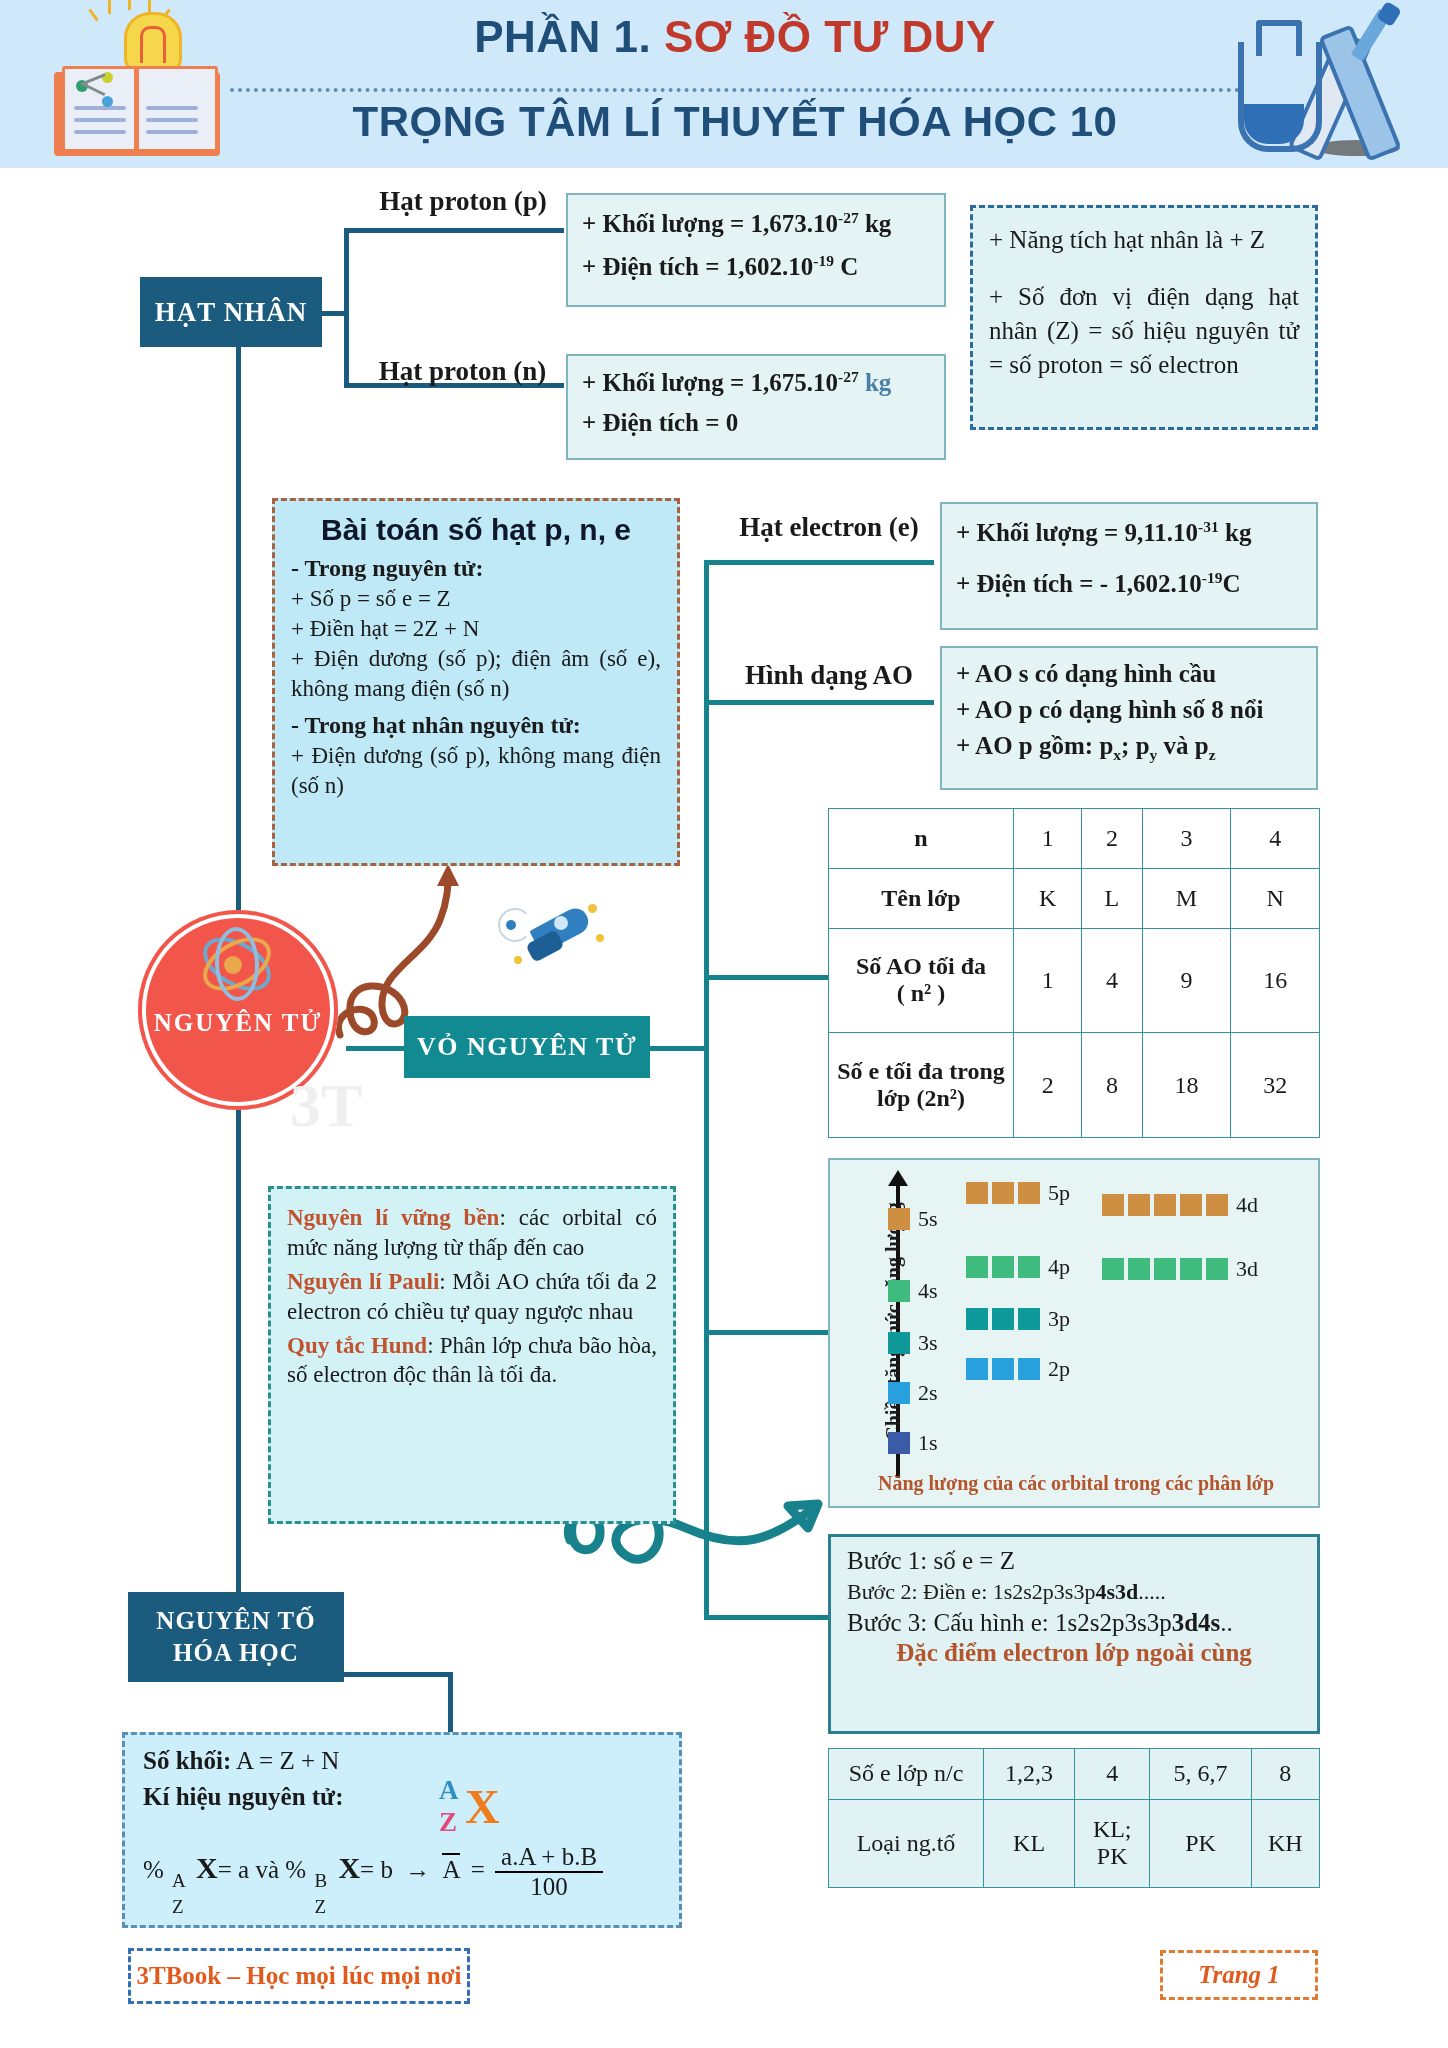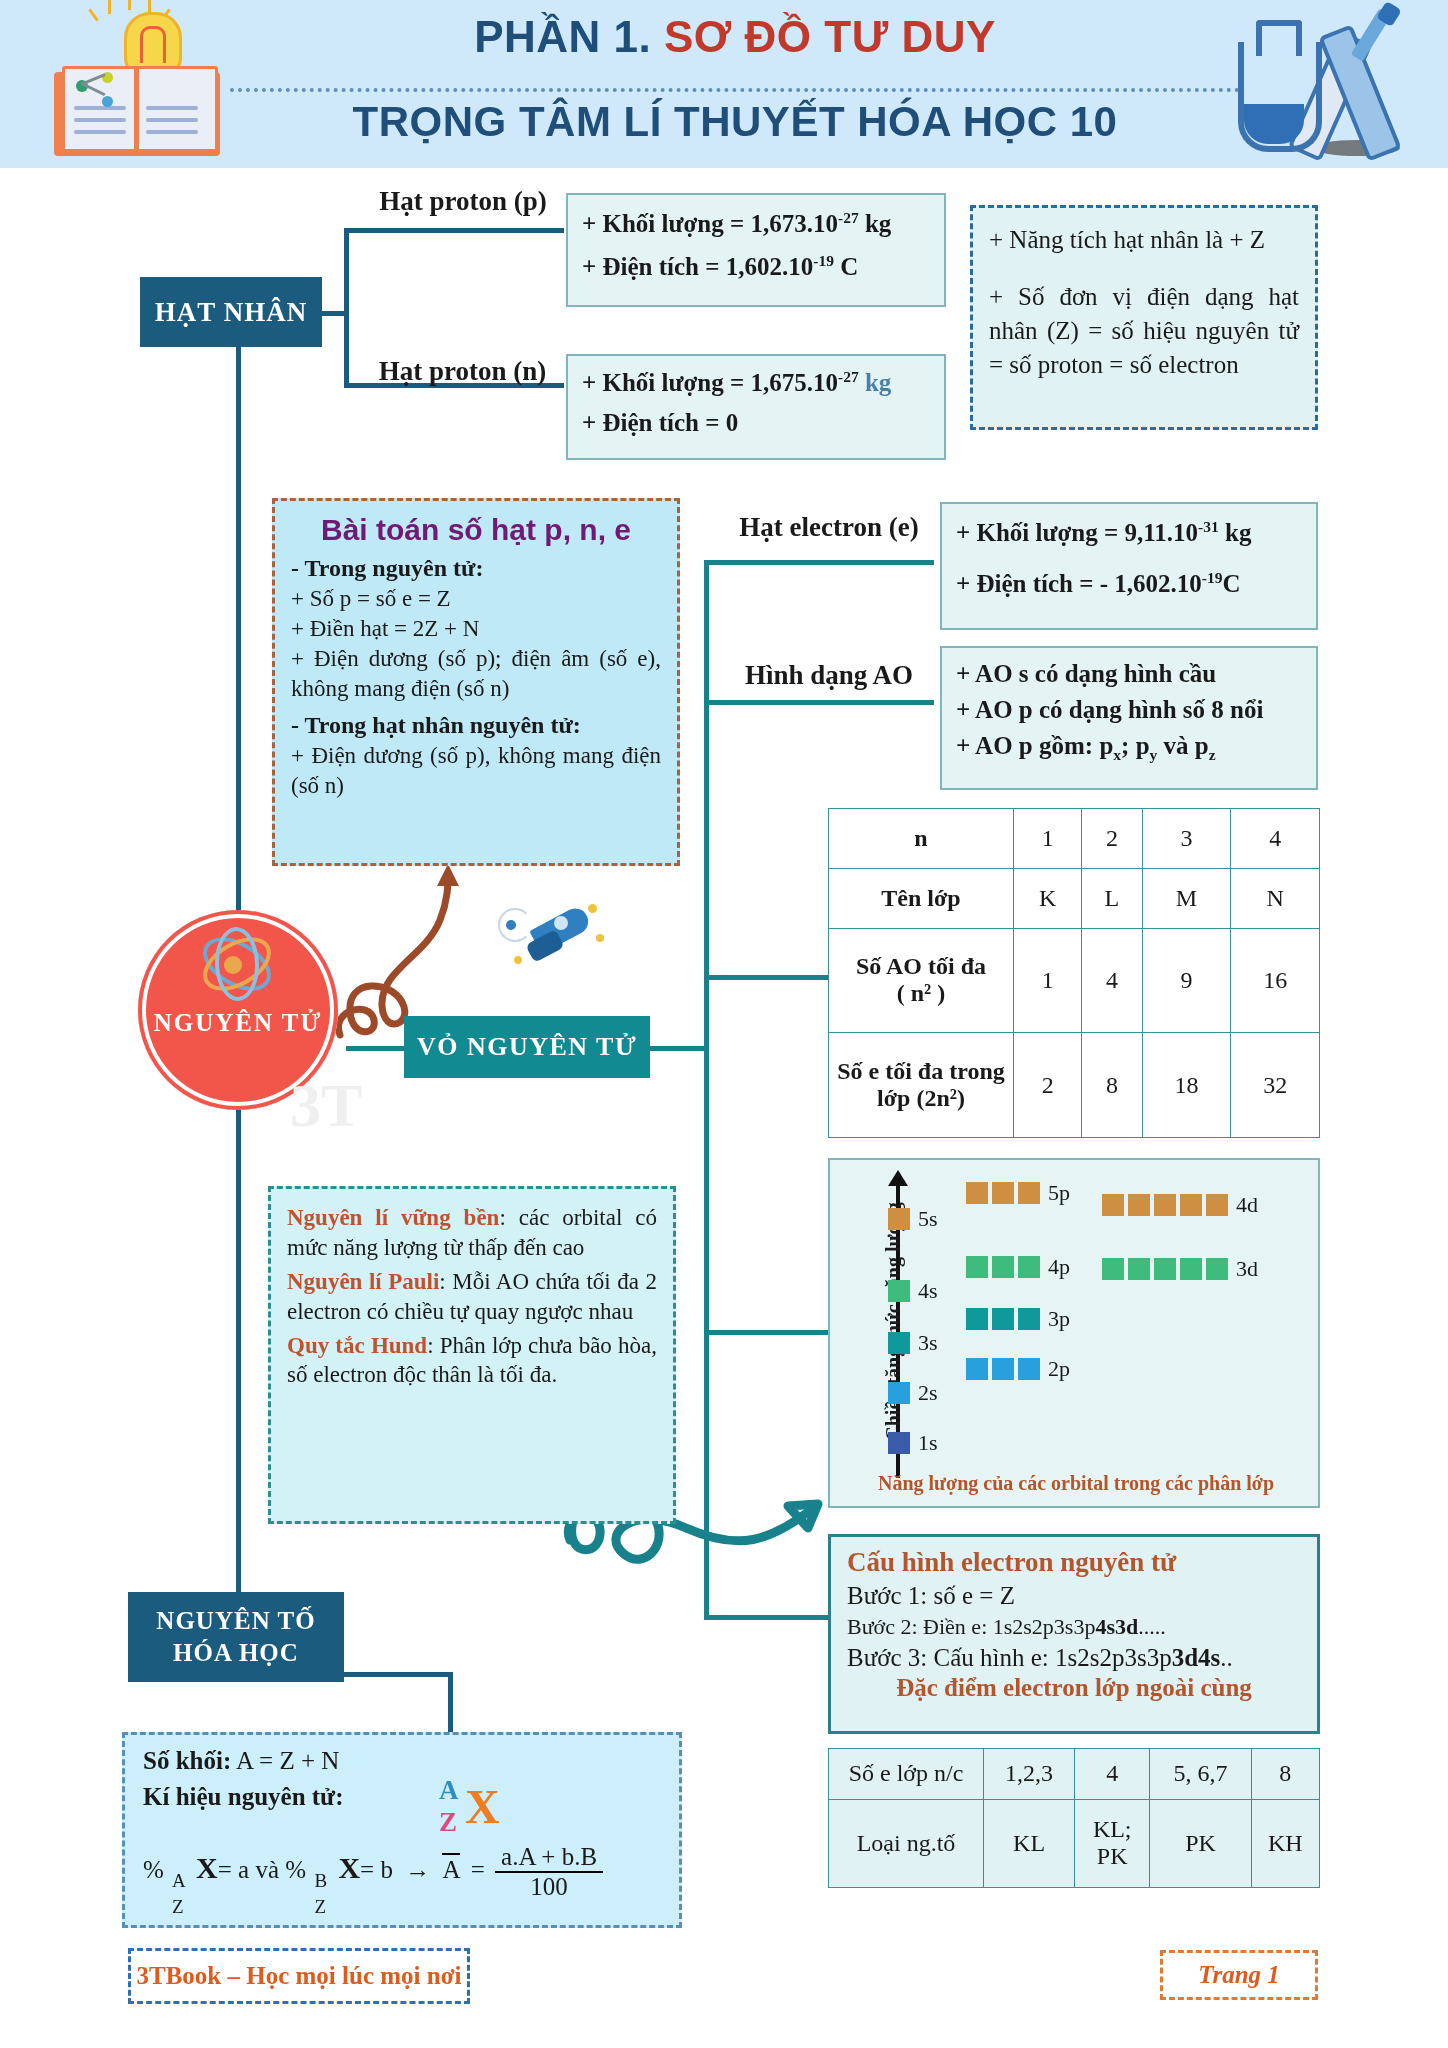--- a/index.html
+++ b/index.html
@@ -193,21 +193,21 @@
   </div>
   <div class="b" style="font-size:25px;">+ Điện tích = 0</div>
 </div>
 
 <div class="abs" style="left:970px;top:205px;width:348px;height:225px;background:#e0f2f4;border:3px dashed #2a6b9e;padding:18px 16px;">
   <div style="font-size:25px;margin-bottom:26px;">+ Năng tích hạt nhân là + Z</div>
   <div style="font-size:25px;line-height:1.35;text-align:justify;">+  Số  đơn  vị  điện  dạng  hạt nhân (Z) = số hiệu nguyên tử = số proton = số electron</div>
 </div>
 
 <div class="abs" style="left:272px;top:498px;width:408px;height:368px;background:#bfe9f7;border:3px dashed #a7633f;padding:12px 16px;">
-  <div style="font-family:'Liberation Sans',sans-serif;color:#701a75;font-weight:bold;font-size:30px;text-align:center;margin-bottom:6px;">Bài toán số hạt p, n, e</div>
+  <div style="font-family:'Liberation Sans',sans-serif;color:#0f172a;font-weight:bold;font-size:30px;text-align:center;margin-bottom:6px;">Bài toán số hạt p, n, e</div>
   <div class="bodytxt b" style="font-size:24px;">- Trong nguyên tử:</div>
   <div class="bodytxt">+ Số p = số e = Z</div>
   <div class="bodytxt">+ Điền hạt = 2Z + N</div>
   <div class="bodytxt" style="text-align:justify;">+ Điện dương (số p); điện âm (số e), không mang điện (số n)</div>
   <div class="bodytxt b" style="font-size:24px;margin-top:6px;">- Trong hạt nhân nguyên tử:</div>
   <div class="bodytxt" style="text-align:justify;">+ Điện dương (số p), không mang điện (số n)</div>
 </div>
 
 <div class="abs" style="left:718px;top:512px;width:222px;text-align:center;font-size:27px;font-weight:bold;">
   <span>Hạt electron (e)</span>
@@ -355,21 +355,20 @@
       <div class="orb" style="left: 298px; top: 34px; width: 22px; height: 22px; background: rgb(206, 143, 66);"></div>
       <div class="orb" style="left: 324px; top: 34px; width: 22px; height: 22px; background: rgb(206, 143, 66);"></div>
       <div class="orb" style="left: 350px; top: 34px; width: 22px; height: 22px; background: rgb(206, 143, 66);"></div>
       <div class="orb" style="left: 376px; top: 34px; width: 22px; height: 22px; background: rgb(206, 143, 66);"></div>
       <div class="lbl" style="left: 406px; top: 32px;">4d</div>
     </div>
   <div class="abs" style="left:0;top:312px;width:492px;text-align:center;color:#b5552c;font-weight:bold;font-size:20px;">Năng lượng của các orbital trong các phân lớp</div>
 </div>
 
 <div class="abs" style="left:828px;top:1534px;width:492px;height:200px;background:#e0f2f4;border:3px solid #2b7f8f;padding:10px 16px;">
-  <div style="color:#b5552c;font-weight:bold;font-size:27px;margin-bottom:4px;">Cấu hình electron nguyên tử</div>
   <div style="font-size:25px;margin-bottom:4px;">Bước 1: số e = Z</div>
   <div style="font-size:22px;margin-bottom:4px;">
     <span>Bước 2: Điền e: 1s2s2p3s3p</span><span class="b">4s3d</span><span>.....</span>
   </div>
   <div style="font-size:25px;margin-bottom:2px;">
     <span>Bước 3: Cấu hình e: 1s2s2p3s3p</span><span class="b">3d4s</span><span>..</span>
   </div>
   <div style="color:#b5552c;font-weight:bold;font-size:25px;text-align:center;">Đặc điểm electron lớp ngoài cùng</div>
 </div>
 

